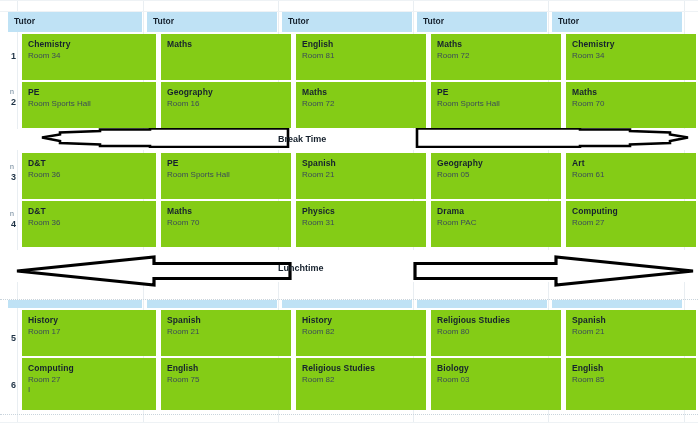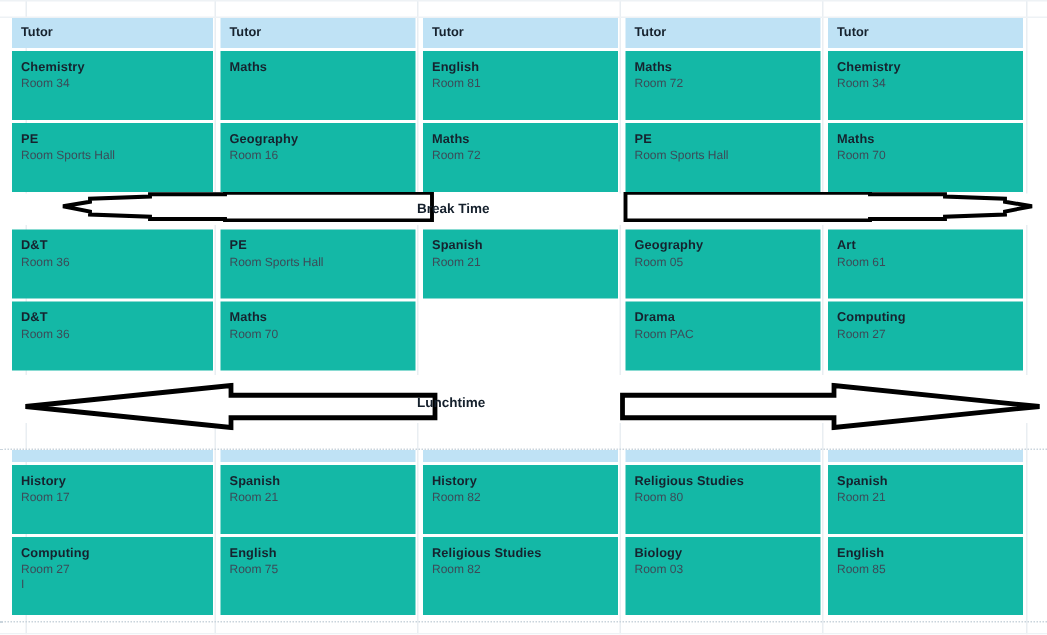--- a/index.html
+++ b/index.html
@@ -37,24 +37,25 @@
     position:absolute;left:0;width:14px;
     text-align:right;
     font-size:7px;color:#45637c;
     font-family:"Liberation Sans", sans-serif;
     opacity:.85;
   }
 
   
   .card{
     position:absolute;
-    background:#14b8a6;
+    background:#84cc16;
     box-sizing:border-box;
     padding:5px 6px 4px 6px;
     overflow:hidden;
+    margin-left:14px;
   }
   .card .subj{
     display:block;
     font-size:8.5px;font-weight:bold;color:#16222e;
     line-height:11px;
     letter-spacing:.1px;
     white-space:nowrap;
   }
   .card .room{
     display:block;
@@ -224,20 +225,24 @@
   </div>
 
   <div class="card" style="left:8px;  top:201px; width:134px; height:46px;">
     <span class="subj">D&amp;T</span>
     <span class="room">Room 36</span>
   </div>
   <div class="card" style="left:147px;top:201px; width:130px; height:46px;">
     <span class="subj">Maths</span>
     <span class="room">Room 70</span>
   </div>
+  <div class="card" style="left:282px;top:201px; width:130px; height:46px;">
+    <span class="subj">Physics</span>
+    <span class="room">Room 31</span>
+  </div>
   <div class="card" style="left:417px;top:201px; width:130px; height:46px;">
     <span class="subj">Drama</span>
     <span class="room">Room PAC</span>
   </div>
   <div class="card" style="left:552px;top:201px; width:130px; height:46px;">
     <span class="subj">Computing</span>
     <span class="room">Room 27</span>
   </div>
 
   <div class="band" style="top:250px;height:32px;"></div>

